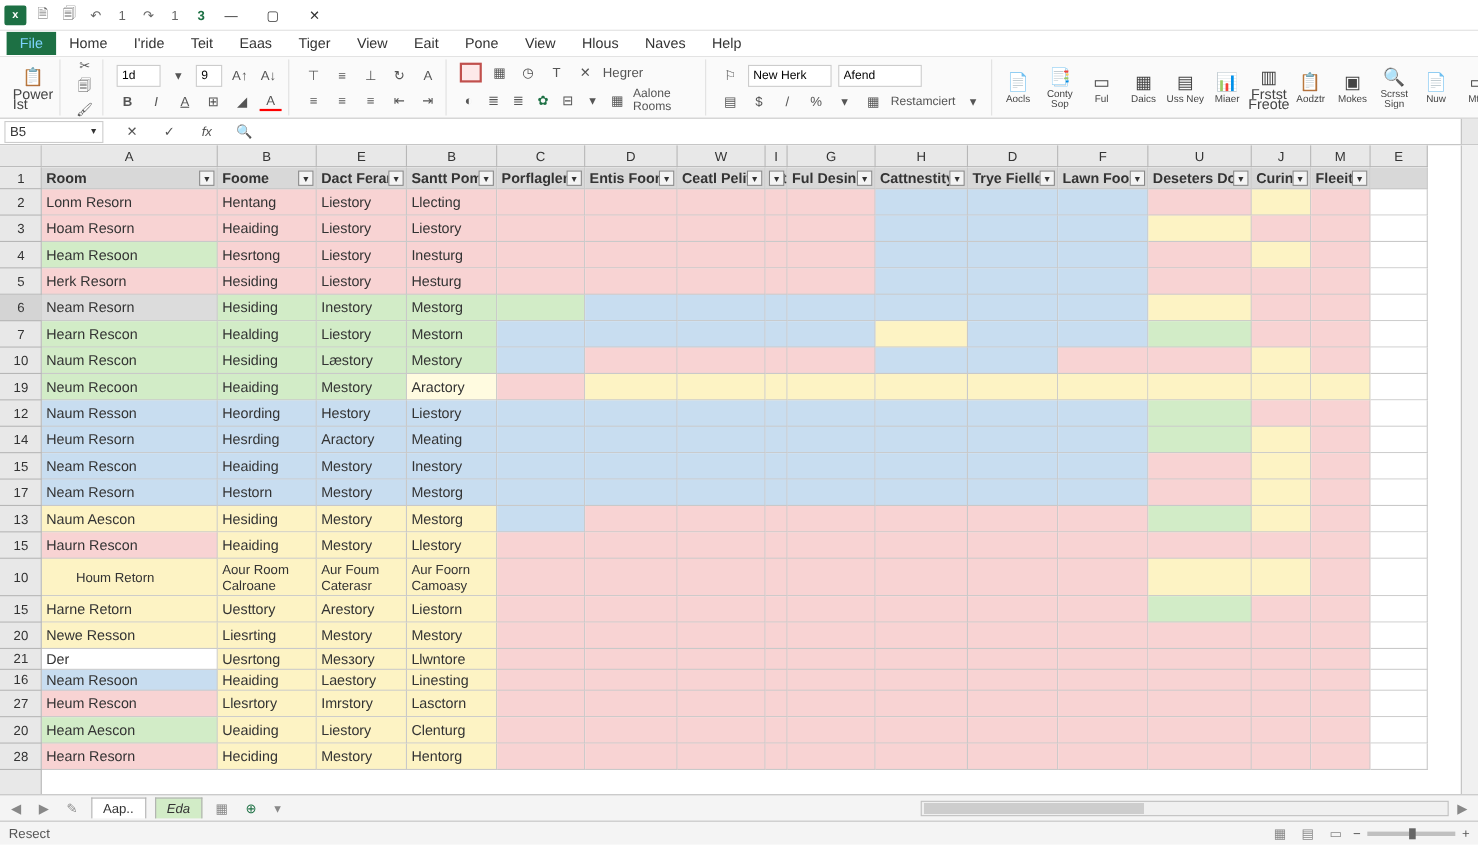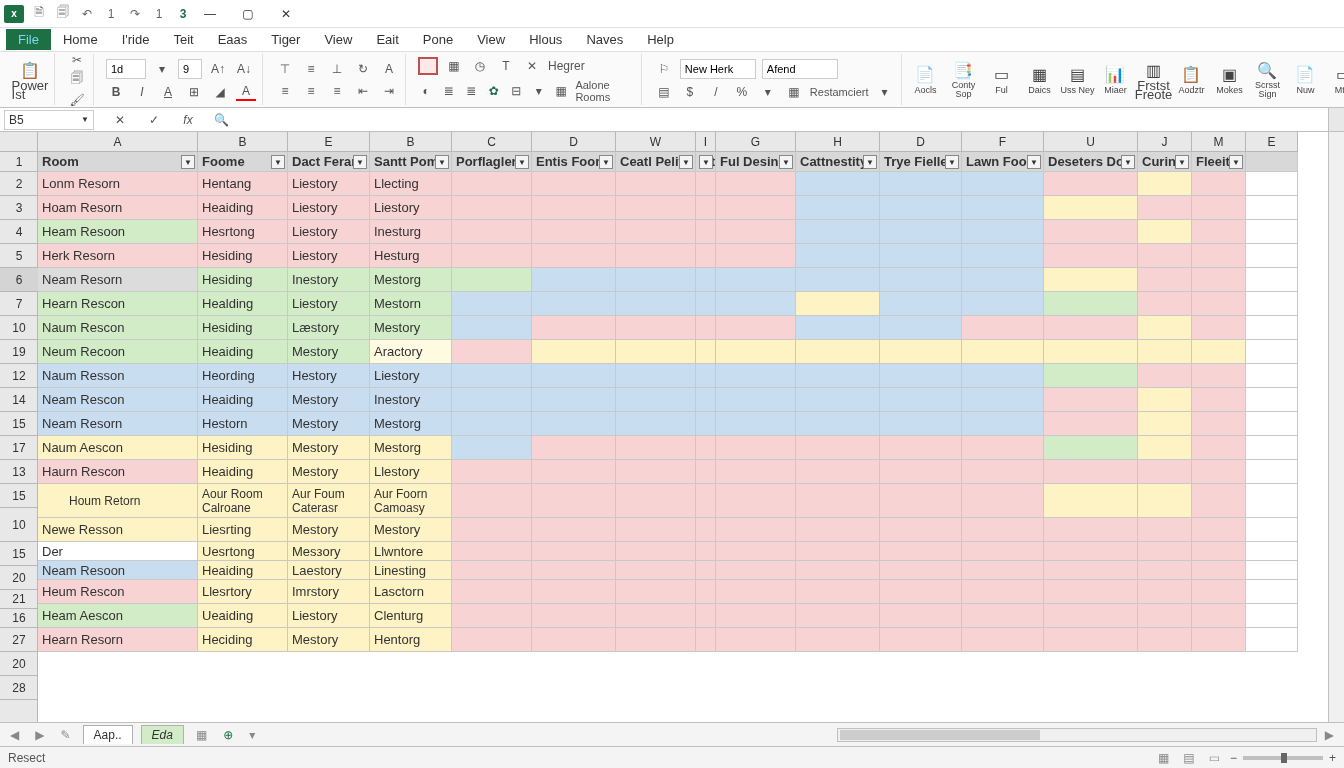--- a/index.html
+++ b/index.html
@@ -519,20 +519,38 @@
               <div class="cell c-blue" style="width: 80px;"></div>
               <div class="cell c-blue" style="width: 84px;"></div>
               <div class="cell c-blue" style="width: 82px;"></div>
               <div class="cell c-blue" style="width: 82px;"></div>
               <div class="cell c-green" style="width: 94px;"></div>
               <div class="cell c-pink" style="width: 54px;"></div>
               <div class="cell c-pink" style="width: 54px;"></div>
               <div class="cell c-white" style="width: 52px;"></div>
             </div>
             <div class="data-row">
+              <div class="cell c-blue" style="width: 160px;">Heum Resorn</div>
+              <div class="cell c-blue" style="width: 90px;">Hesrding</div>
+              <div class="cell c-blue" style="width: 82px;">Aractory</div>
+              <div class="cell c-blue" style="width: 82px;">Meating</div>
+              <div class="cell c-blue" style="width: 80px;"></div>
+              <div class="cell c-blue" style="width: 84px;"></div>
+              <div class="cell c-blue" style="width: 80px;"></div>
+              <div class="cell c-blue" style="width: 20px;"></div>
+              <div class="cell c-blue" style="width: 80px;"></div>
+              <div class="cell c-blue" style="width: 84px;"></div>
+              <div class="cell c-blue" style="width: 82px;"></div>
+              <div class="cell c-blue" style="width: 82px;"></div>
+              <div class="cell c-green" style="width: 94px;"></div>
+              <div class="cell c-yellow" style="width: 54px;"></div>
+              <div class="cell c-pink" style="width: 54px;"></div>
+              <div class="cell c-white" style="width: 52px;"></div>
+            </div>
+            <div class="data-row">
               <div class="cell c-blue" style="width: 160px;">Neam Rescon</div>
               <div class="cell c-blue" style="width: 90px;">Heaiding</div>
               <div class="cell c-blue" style="width: 82px;">Mestory</div>
               <div class="cell c-blue" style="width: 82px;">Inestory</div>
               <div class="cell c-blue" style="width: 80px;"></div>
               <div class="cell c-blue" style="width: 84px;"></div>
               <div class="cell c-blue" style="width: 80px;"></div>
               <div class="cell c-blue" style="width: 20px;"></div>
               <div class="cell c-blue" style="width: 80px;"></div>
               <div class="cell c-blue" style="width: 84px;"></div>
@@ -605,20 +623,38 @@
               <div class="cell c-pink" style="width: 80px;"></div>
               <div class="cell c-pink" style="width: 84px;"></div>
               <div class="cell c-pink" style="width: 80px;"></div>
               <div class="cell c-pink" style="width: 20px;"></div>
               <div class="cell c-pink" style="width: 80px;"></div>
               <div class="cell c-pink" style="width: 84px;"></div>
               <div class="cell c-pink" style="width: 82px;"></div>
               <div class="cell c-pink" style="width: 82px;"></div>
               <div class="cell c-yellow" style="width: 94px;"></div>
               <div class="cell c-yellow" style="width: 54px;"></div>
+              <div class="cell c-pink" style="width: 54px;"></div>
+              <div class="cell c-white" style="width: 52px;"></div>
+            </div>
+            <div class="data-row">
+              <div class="cell c-yellow" style="width: 160px;">Harne Retorn</div>
+              <div class="cell c-yellow" style="width: 90px;">Uesttory</div>
+              <div class="cell c-yellow" style="width: 82px;">Arestory</div>
+              <div class="cell c-yellow" style="width: 82px;">Liestorn</div>
+              <div class="cell c-pink" style="width: 80px;"></div>
+              <div class="cell c-pink" style="width: 84px;"></div>
+              <div class="cell c-pink" style="width: 80px;"></div>
+              <div class="cell c-pink" style="width: 20px;"></div>
+              <div class="cell c-pink" style="width: 80px;"></div>
+              <div class="cell c-pink" style="width: 84px;"></div>
+              <div class="cell c-pink" style="width: 82px;"></div>
+              <div class="cell c-pink" style="width: 82px;"></div>
+              <div class="cell c-green" style="width: 94px;"></div>
+              <div class="cell c-pink" style="width: 54px;"></div>
               <div class="cell c-pink" style="width: 54px;"></div>
               <div class="cell c-white" style="width: 52px;"></div>
             </div>
             <div class="data-row">
               <div class="cell c-yellow" style="width: 160px;">Newe Resson</div>
               <div class="cell c-yellow" style="width: 90px;">Liesrting</div>
               <div class="cell c-yellow" style="width: 82px;">Mestory</div>
               <div class="cell c-yellow" style="width: 82px;">Mestory</div>
               <div class="cell c-pink" style="width: 80px;"></div>
               <div class="cell c-pink" style="width: 84px;"></div>

